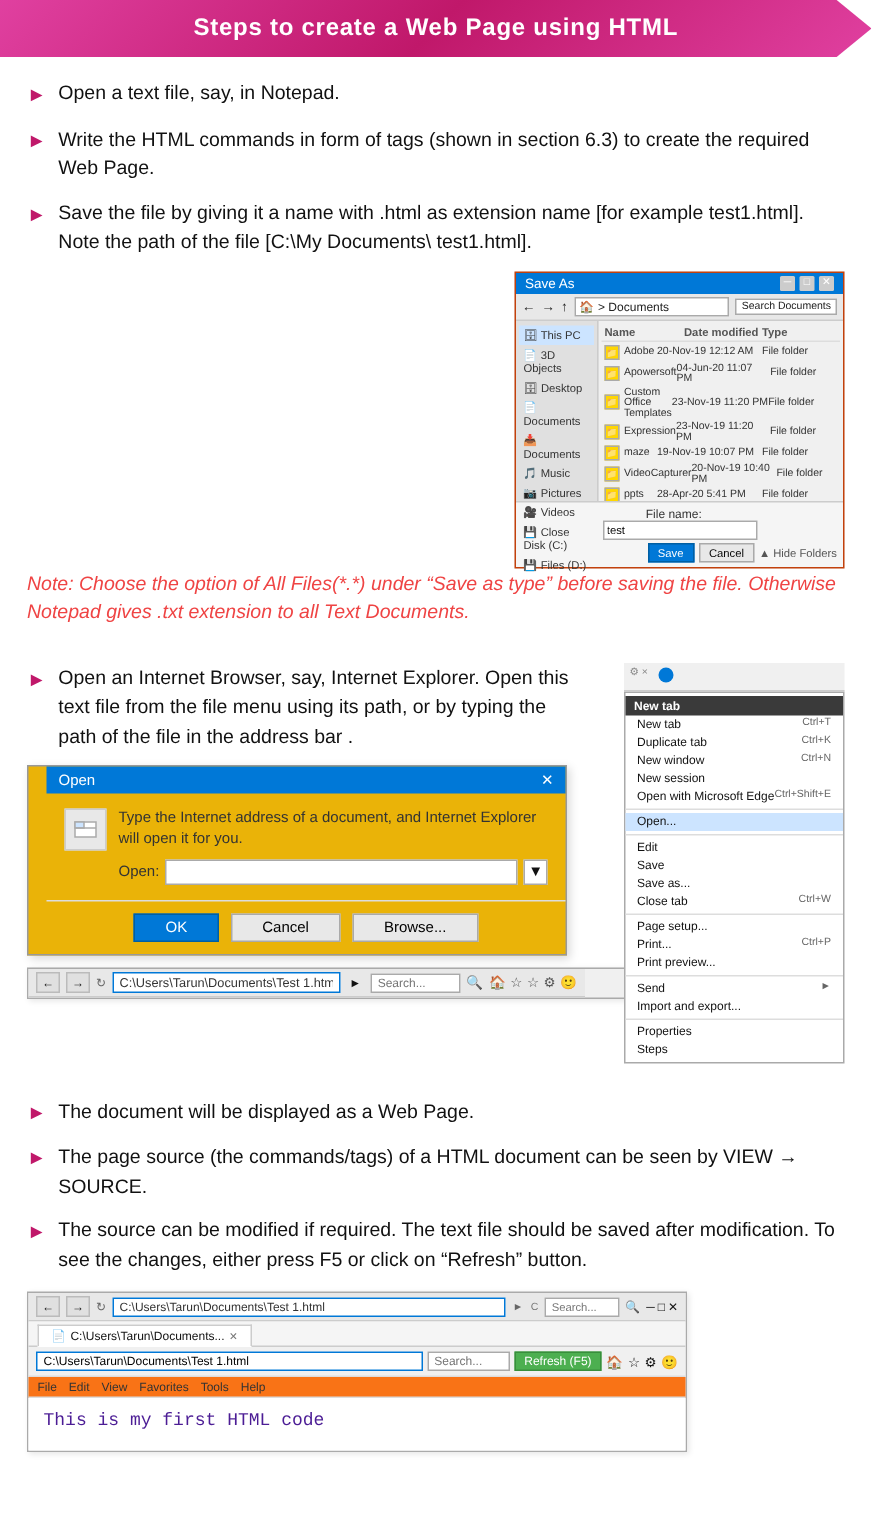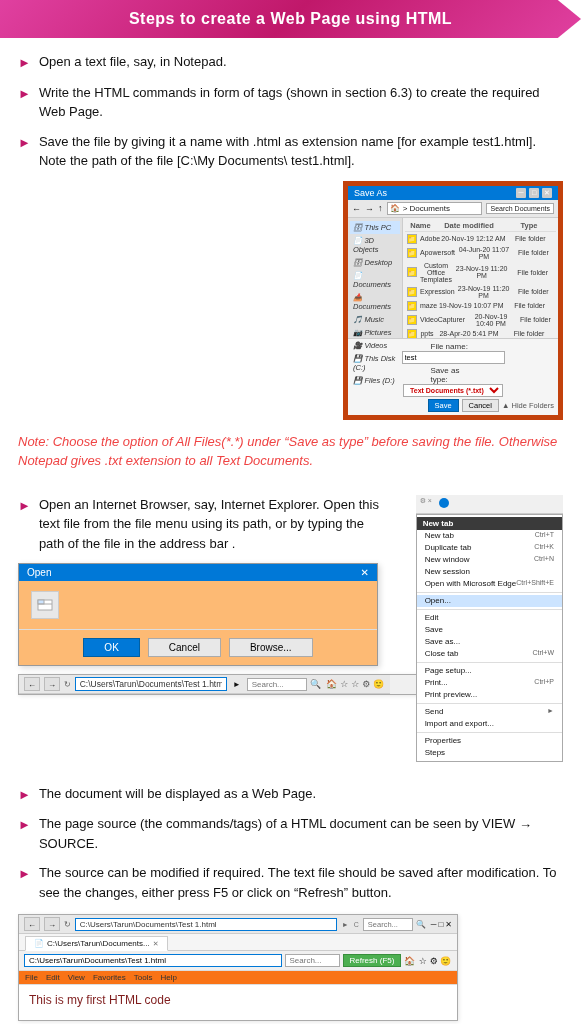--- a/index.html
+++ b/index.html
@@ -45,22 +45,22 @@
       font-weight: bold;
     }
     .bullet-text {
       flex: 1;
     }
 
     
     .screenshot-saveas {
       float: right;
       margin-left: 12px;
-      margin-bottom: 12px;
-      border: 5px solid #c2410c;
+      margin-bottom: 0;
+      border: 1px solid #c2410c;
       background: #f0f0f0;
       width: 220px;
       font-size: 9px;
       color: #222;
     }
     .sa-titlebar {
       background: #0078d7;
       color: #fff;
       padding: 2px 6px;
       font-size: 9px;
@@ -105,42 +105,40 @@
       width: 55px;
       background: #e0e0e0;
       border-right: 1px solid #ccc;
       padding: 3px 2px;
     }
     .sa-left-item {
       padding: 2px 3px;
       font-size: 7.5px;
       color: #333;
       cursor: pointer;
-      font-style: italic;
     }
     .sa-left-item.active {
       background: #cce4ff;
     }
     .sa-right {
       flex: 1;
       padding: 2px;
       overflow: hidden;
-      text-align: center;
     }
     .sa-col-headers {
       display: flex;
       font-size: 7.5px;
       font-weight: bold;
       color: #555;
       padding: 1px 2px;
       border-bottom: 1px solid #ddd;
       margin-bottom: 1px;
     }
     .sa-col-name { flex: 1; }
-    .sa-col-date { width: 70px; }
+    .sa-col-date { width: 52px; }
     .sa-col-type { width: 50px; }
     .sa-file-row {
       display: flex;
       font-size: 7px;
       color: #333;
       padding: 1px 2px;
       align-items: center;
     }
     .sa-file-icon {
       width: 10px;
@@ -243,25 +241,26 @@
     .br-dd-item.highlighted { background: #cce4ff; }
     .br-dd-sep {
       border-top: 1px solid #ddd;
       margin: 2px 0;
     }
     .br-dd-shortcut { color: #666; font-size: 7px; }
 
     
     .dialog-open {
       border: 1px solid #999;
-      background: #fdba74;
+      background: #eab308;
       margin: 6px 0 8px 0;
       font-size: 11px;
       max-width: 360px;
       box-shadow: 2px 2px 6px rgba(0,0,0,0.15);
+      padding-left: 12px;
     }
     .dlg-titlebar {
       background: #0078d7;
       color: #fff;
       padding: 3px 8px;
       font-size: 10px;
       display: flex;
       justify-content: space-between;
       align-items: center;
     }
@@ -469,21 +468,22 @@
       font-size: 8px;
     }
     .rf-menu-item { cursor: pointer; color: #333; }
     .rf-content {
       padding: 8px 10px;
       min-height: 35px;
       background: #fff;
     }
     .rf-content-text {
       font-size: 12px;
-      color: #7f1d1d;
+      color: #4c1d95;
+      font-family: Liberation Mono, monospace;
     }
 
     .clearfix::after {
       content: "";
       display: table;
       clear: both;
     }
 
     .separator {
       height: 10px;
@@ -539,21 +539,21 @@
       <div class="sa-body">
         <div class="sa-left">
           <div class="sa-left-item active">🗄 This PC</div>
           <div class="sa-left-item">📄 3D Objects</div>
           <div class="sa-left-item">🗄 Desktop</div>
           <div class="sa-left-item">📄 Documents</div>
           <div class="sa-left-item">📥 Documents</div>
           <div class="sa-left-item">🎵 Music</div>
           <div class="sa-left-item">📷 Pictures</div>
           <div class="sa-left-item">🎥 Videos</div>
-          <div class="sa-left-item">💾 This Disk (C:)</div>
+          <div class="sa-left-item">💾 Close Disk (C:)</div>
           <div class="sa-left-item">💾 Files (D:)</div>
         </div>
         <div class="sa-right">
           <div class="sa-col-headers">
             <span class="sa-col-name">Name</span>
             <span class="sa-col-date">Date modified</span>
             <span class="sa-col-type">Type</span>
           </div>
           <div class="sa-file-row">
               <div class="sa-file-icon">📁</div>
@@ -598,26 +598,20 @@
               <span class="sa-file-type">File folder</span>
             </div>
 
         </div>
       </div>
       <div class="sa-footer">
         <div class="sa-footer-row">
           <span class="sa-footer-label">File name:</span>
           <input class="sa-footer-input" value="test" readonly="" style="">
         </div>
-        <div class="sa-footer-row">
-          <span class="sa-footer-label">Save as type:</span>
-          <select class="sa-footer-select">
-            <option>Text Documents (*.txt)</option>
-          </select>
-        </div>
         <div class="sa-footer-buttons">
           <button class="sa-btn primary">Save</button>
           <button class="sa-btn">Cancel</button>
           <span style="font-size:7.5px;color:#555;align-self:center;cursor:pointer;">▲ Hide Folders</span>
         </div>
       </div>
     </div>
 
     <div class="note-block">Note: Choose the option of All Files(*.*) under “Save as type” before saving the file. Otherwise Notepad gives .txt extension to all Text Documents.</div>
   </div>
@@ -710,20 +704,28 @@
         <span>Open</span>
         <span style="cursor:pointer;">✕</span>
       </div>
       <div class="dlg-body">
         <div class="dlg-icon">
           <svg width="18" height="18" viewBox="0 0 18 18">
             <rect x="2" y="4" width="14" height="10" fill="#fff" stroke="#aaa"></rect>
             <rect x="2" y="4" width="6" height="4" fill="#cce4ff" stroke="#aaa"></rect>
             <line x1="2" y1="8" x2="16" y2="8" stroke="#aaa"></line>
           </svg>
+        </div>
+        <div class="dlg-content">
+          <div class="dlg-desc">Type the Internet address of a document, and Internet Explorer will open it for you.</div>
+          <div class="dlg-open-row">
+            <span class="dlg-open-label">Open:</span>
+            <input class="dlg-open-input" value="" placeholder="" style="">
+            <span class="dlg-open-dropdown">▼</span>
+          </div>
         </div>
       </div>
       <div class="dlg-buttons">
         <button class="dlg-btn primary">OK</button>
         <button class="dlg-btn">Cancel</button>
         <button class="dlg-btn">Browse...</button>
       </div>
     </div>
 
     <div class="screenshot-addressbar">

